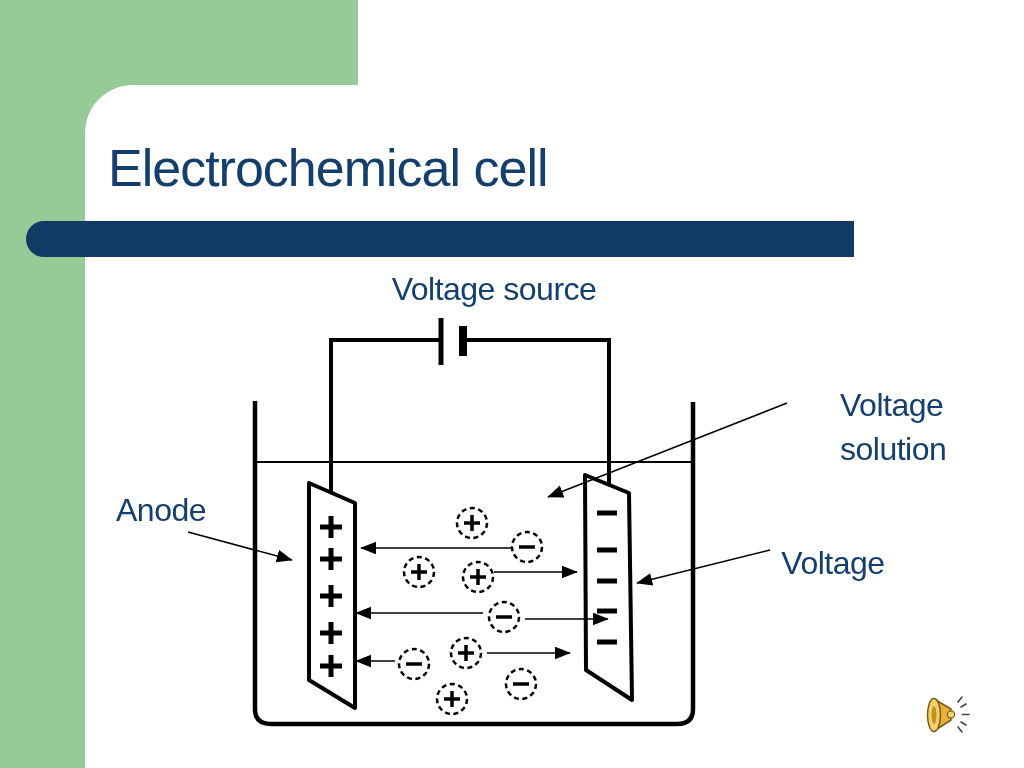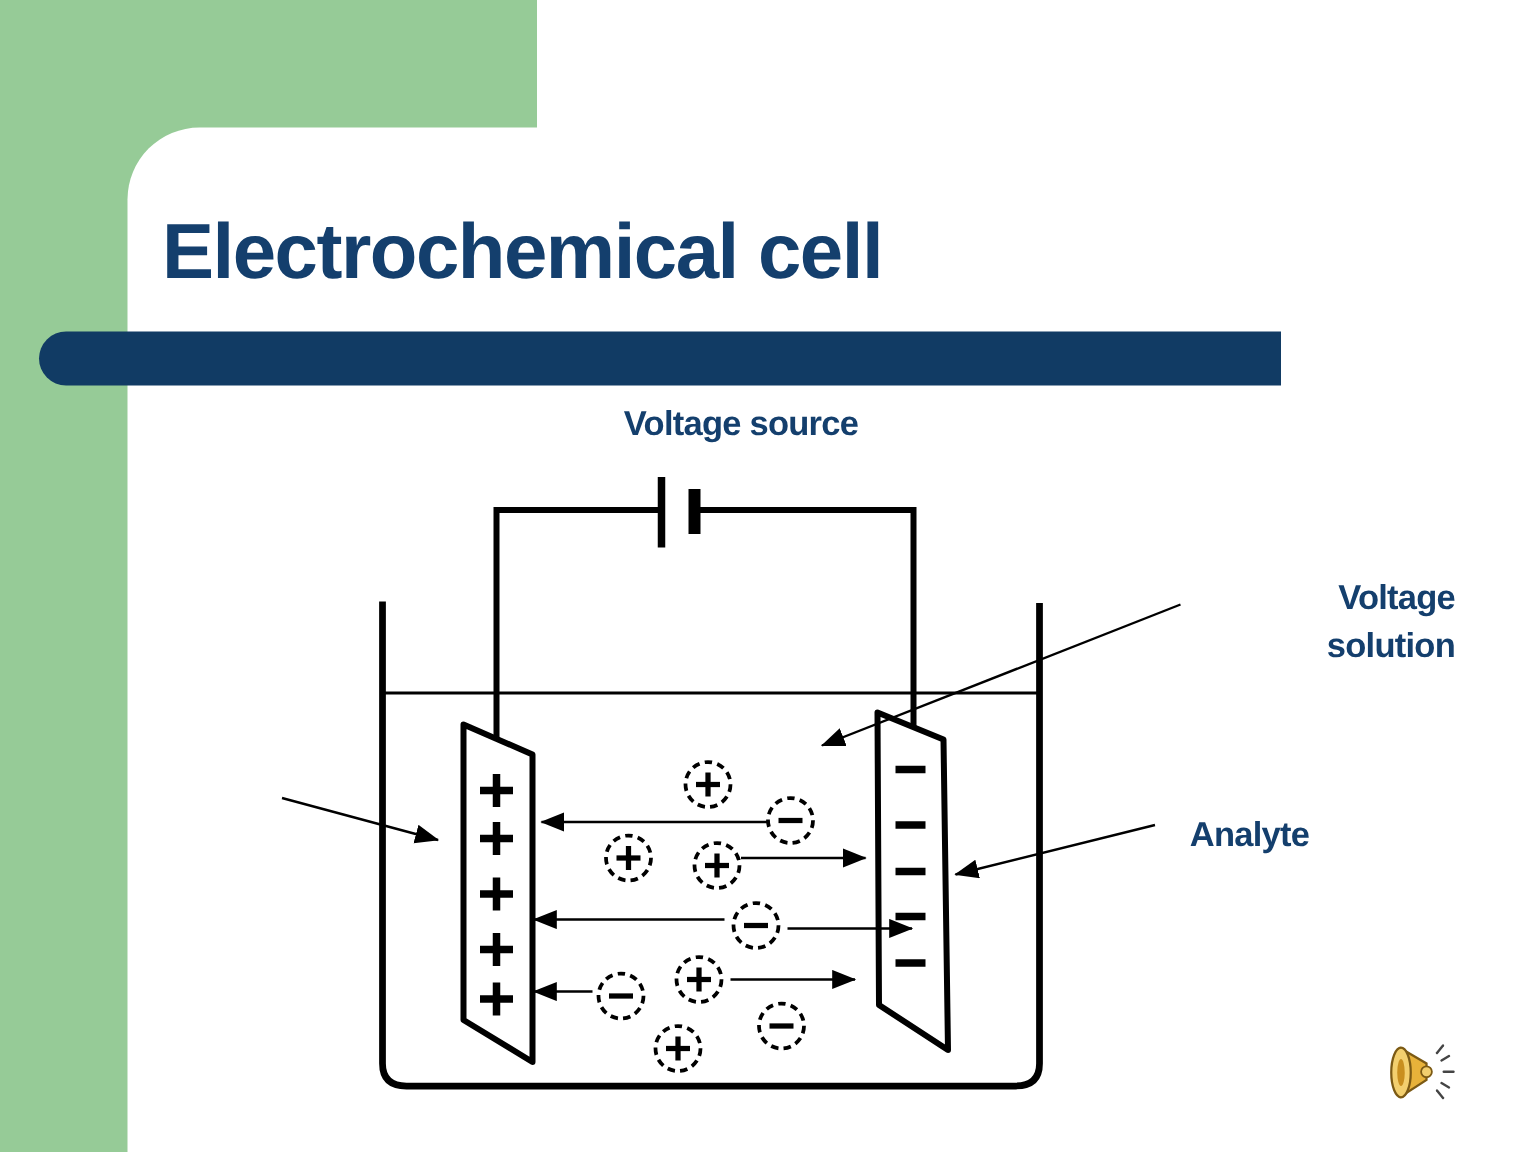--- a/index.html
+++ b/index.html
@@ -10,31 +10,31 @@
   .green-shape{
     position:absolute;left:0;top:0;width:358px;height:768px;
     background:#96cb97;
   }
   .content-panel{
     position:absolute;left:85px;top:85px;width:939px;height:683px;
     background:#ffffff;border-top-left-radius:48px;
   }
   .page-title{
     position:absolute;left:108px;top:140px;
-    color:#143f6d;font-size:52px;font-weight:bold;letter-spacing:-1px;
+    color:#143f6d;font-size:52px;font-weight:normal;letter-spacing:-1px;
     line-height:1.1;white-space:nowrap;
   }
   .accent-bar{
     position:absolute;left:26px;top:221px;width:828px;height:36px;
     background:#113b64;border-radius:18px 0 0 18px;
   }
   .diagram-svg{position:absolute;left:0;top:0;width:1024px;height:768px;}
   .diag-label{
-    position:absolute;color:#143f6d;font-weight:bold;font-size:23px;
-    letter-spacing:-0.5px;line-height:1.38;text-align:right;
+    position:absolute;color:#143f6d;font-weight:normal;font-size:32px;
+    letter-spacing:-0.5px;line-height:1.38;text-align:left;
     transform:translateX(-50%);white-space:nowrap;
   }
   .diag-label.wrap{white-space:normal;width:130px;}
   .speaker{position:absolute;left:920px;top:690px;width:54px;height:50px;cursor:pointer;}
 </style>
 </head>
 <body>
 
 <div class="slide">
 
@@ -167,21 +167,22 @@
         <line x1="525" y1="619" x2="608" y2="619" stroke="#000" stroke-width="1.6" marker-end="url(#arrowhead)"></line>
         <line x1="487" y1="653" x2="570" y2="653" stroke="#000" stroke-width="1.6" marker-end="url(#arrowhead)"></line>
         <line x1="395" y1="661" x2="356" y2="661" stroke="#000" stroke-width="1.6" marker-end="url(#arrowhead)"></line>
         <line x1="188" y1="532" x2="292" y2="560" stroke="#000" stroke-width="1.6" marker-end="url(#arrowhead)"></line>
         <line x1="770" y1="550" x2="637" y2="583" stroke="#000" stroke-width="1.6" marker-end="url(#arrowhead)"></line>
         <line x1="787" y1="403" x2="548" y2="497" stroke="#000" stroke-width="1.6" marker-end="url(#arrowhead)"></line>
       </g>
   </svg>
 
   <div class="diag-label" style="left:494px;top:267px;">Voltage source</div>
-  <div class="diag-label" style="left:833px;top:541px;">Analyte</div>
+  <div class="diag-label" style="left:161px;top:488px;">Anode</div>
+  <div class="diag-label" style="left:833px;top:541px;">Voltage</div>
   <div class="diag-label wrap" style="left:905px;top:383px;">Voltage solution</div>
 
   <svg class="speaker" viewBox="0 0 54 50">
     <g>
       <polygon points="14,9 31,19 31,30 14,41" fill="#e8b23a" stroke="#7c5a14" stroke-width="1.5"></polygon>
       <ellipse cx="14" cy="25" rx="6.5" ry="16.5" fill="#f3cf6e" stroke="#7c5a14" stroke-width="1.5"></ellipse>
       <ellipse cx="14" cy="25" rx="2.5" ry="9" fill="#c98f1f"></ellipse>
       <circle cx="31" cy="24.5" r="3.6" fill="#f3cf6e" stroke="#7c5a14" stroke-width="1.2"></circle>
       <g stroke="#444" stroke-width="1.6" stroke-linecap="round">
         <line x1="38" y1="12" x2="42" y2="7"></line>

